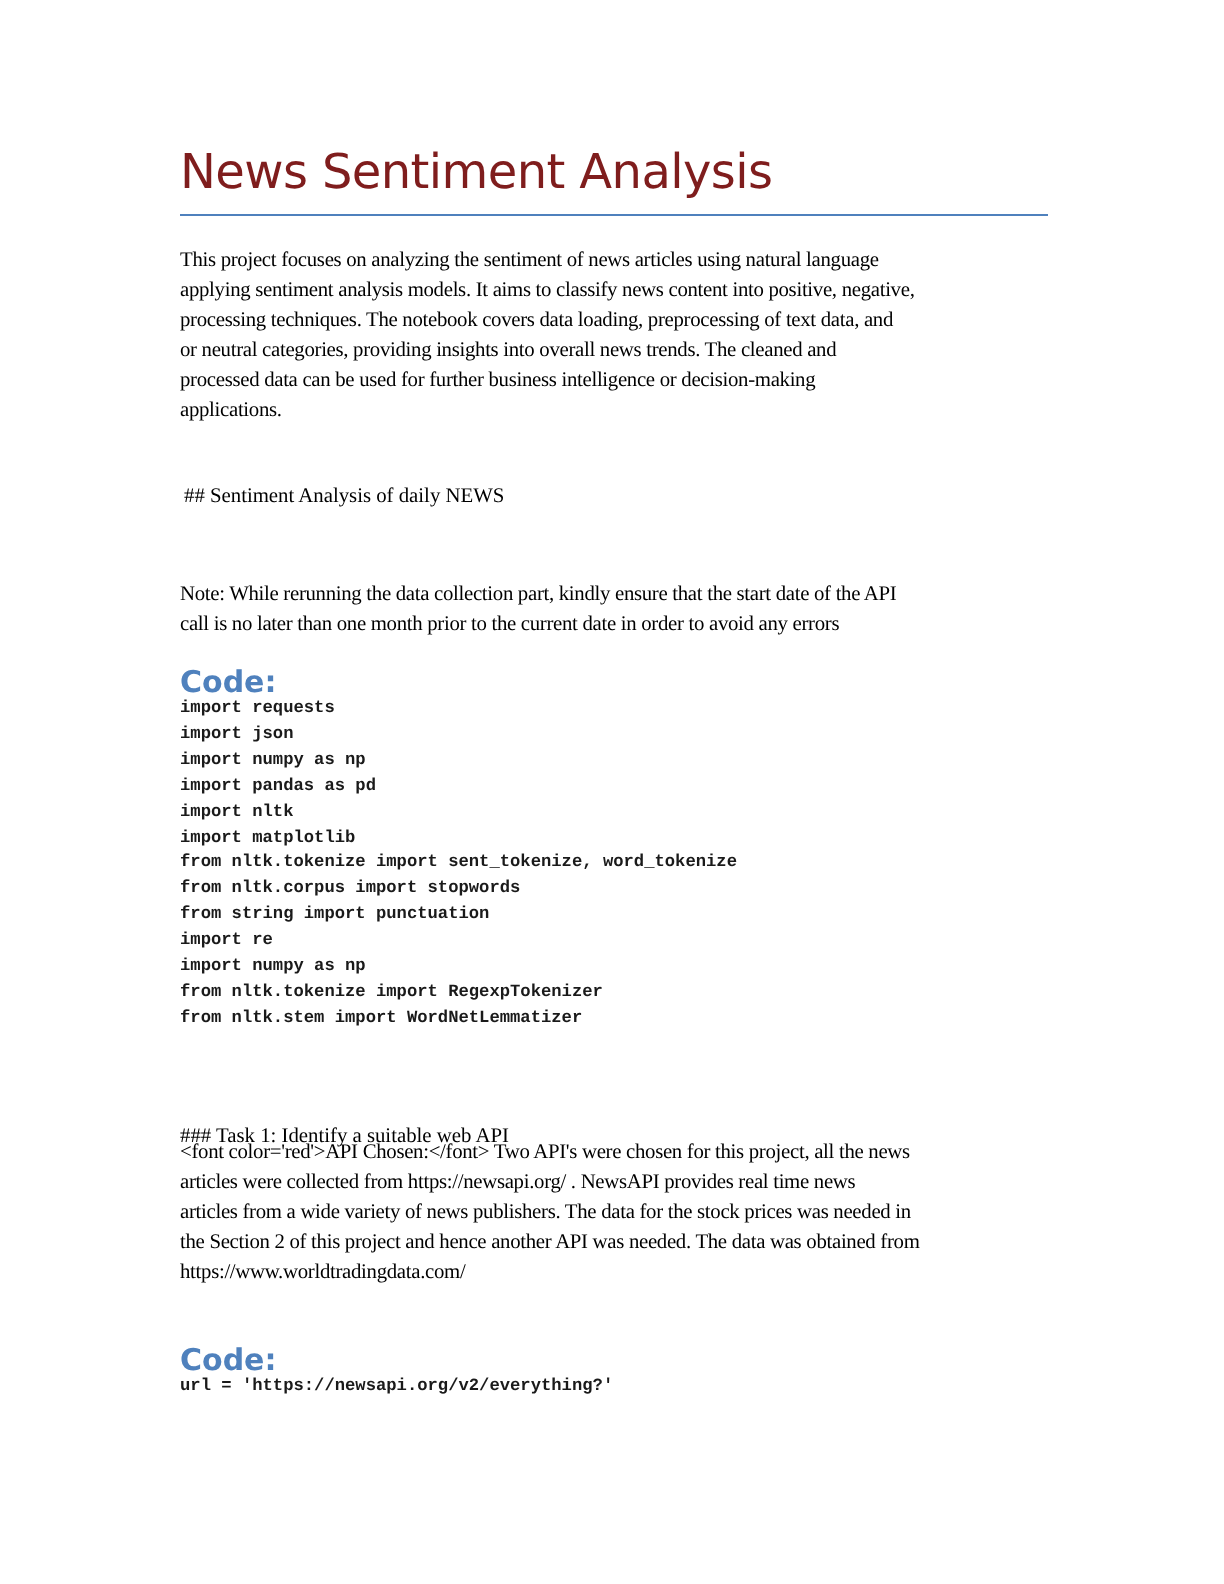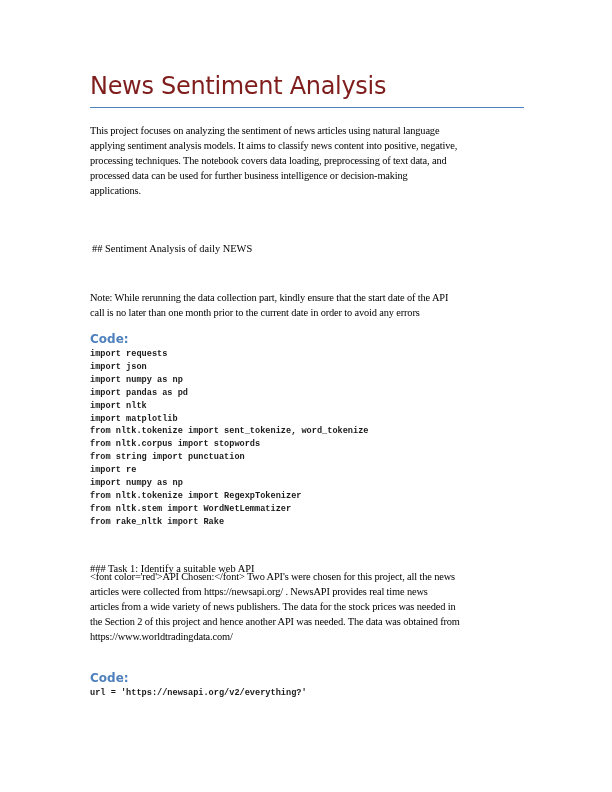--- a/index.html
+++ b/index.html
@@ -52,21 +52,21 @@
       font-family: "Liberation Serif", serif;
       font-size: 10.4px;
       white-space: nowrap;
       margin-top: 20px;
     }
     .code-label {
       position: absolute;
       left: 90px;
       font-family: "DejaVu Sans", sans-serif;
       font-weight: bold;
-      font-size: 12px;
+      font-size: 15px;
       color: #4f81bd;
     }
     .code-block {
       position: absolute;
       left: 90px;
       font-family: "Liberation Mono", monospace;
       font-size: 8.6px;
       line-height: 12.9px;
       font-weight: bold;
       color: #1a1a1a;
@@ -81,20 +81,21 @@
 
 <div>
 
   <div class="title">News Sentiment Analysis</div>
   <div class="title-rule"></div>
 
   <div class="para" style="top:124px;">
     <span class="line">This project focuses on analyzing the sentiment of news articles using natural language</span>
     <span class="line">applying sentiment analysis models. It aims to classify news content into positive, negative,</span>
     <span class="line">processing techniques. The notebook covers data loading, preprocessing of text data, and</span>
+    <span class="line">or neutral categories, providing insights into overall news trends. The cleaned and</span>
     <span class="line">processed data can be used for further business intelligence or decision-making</span>
     <span class="line">applications.</span>
   </div>
 
   <div class="heading-md" style="top:223px;">## Sentiment Analysis of daily NEWS</div>
 
   <div class="para" style="top:291px;">
     <span class="line">Note: While rerunning the data collection part, kindly ensure that the start date of the API</span>
     <span class="line">call is no later than one month prior to the current date in order to avoid any errors</span>
   </div>
@@ -108,21 +109,20 @@
     <span class="code-line">import pandas as pd</span>
     <span class="code-line">import nltk</span>
     <span class="code-line">import matplotlib</span>
     <span class="code-line">from nltk.tokenize import sent_tokenize, word_tokenize</span>
     <span class="code-line">from nltk.corpus import stopwords</span>
     <span class="code-line">from string import punctuation</span>
     <span class="code-line">import re</span>
     <span class="code-line">import numpy as np</span>
     <span class="code-line">from nltk.tokenize import RegexpTokenizer</span>
     <span class="code-line">from nltk.stem import WordNetLemmatizer</span>
-    <span class="code-line">from rake_nltk import Rake</span>
   </div>
 
   <div class="heading-md" style="top:543px;left:90px;">### Task 1: Identify a suitable web API</div>
 
   <div class="para" style="top:570px;">
     <span class="line">&lt;font color='red'&gt;API Chosen:&lt;/font&gt; Two API's were chosen for this project, all the news</span>
     <span class="line">articles were collected from https://newsapi.org/ . NewsAPI provides real time news</span>
     <span class="line">articles from a wide variety of news publishers. The data for the stock prices was needed in</span>
     <span class="line">the Section 2 of this project and hence another API was needed. The data was obtained from</span>
     <span class="line">https://www.worldtradingdata.com/</span>

